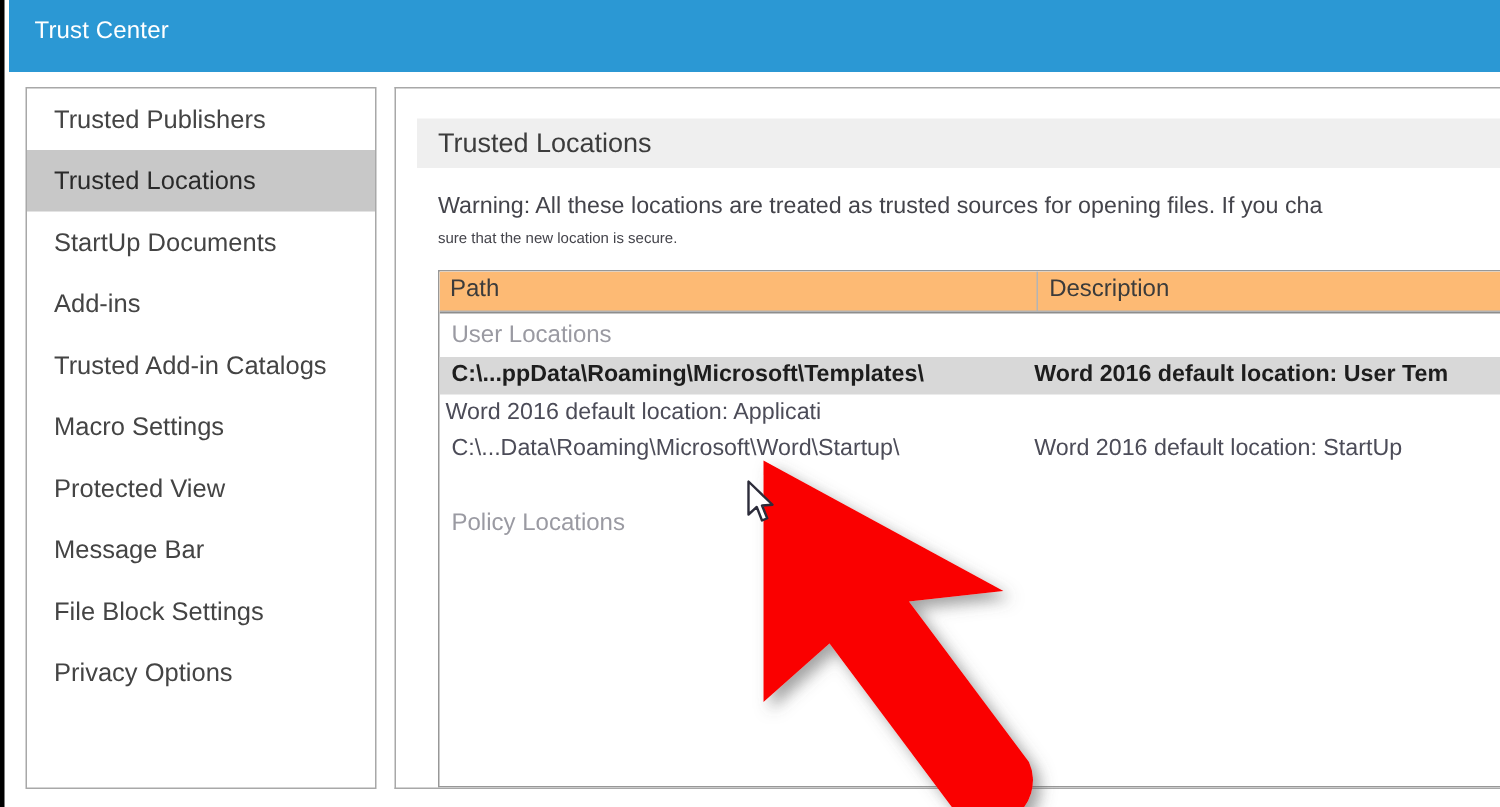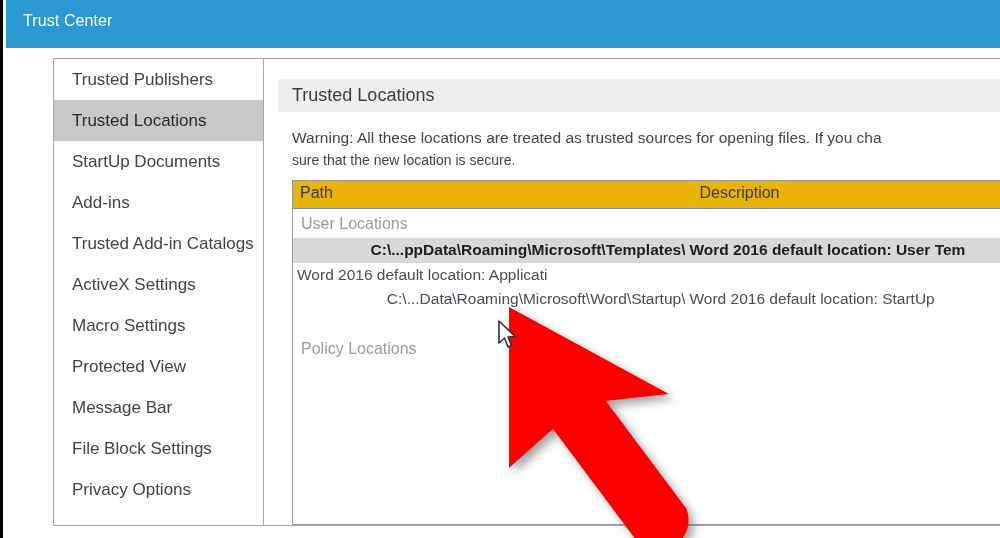--- a/index.html
+++ b/index.html
@@ -49,21 +49,20 @@
   .sidebar {
     position: absolute;
     left: 14px;
     top: 58px;
     width: 234px;
     height: 468px;
     background: #ffffff;
     border: 1px solid #a8a8a8;
     box-sizing: border-box;
     overflow: hidden;
-    margin-left: 36px;
   }
   .side-item {
     position: relative;
     height: 41px;
     line-height: 41px;
     padding-left: 18px;
     font-size: 17px;
     color: #444444;
     white-space: nowrap;
     box-sizing: border-box;
@@ -111,21 +110,21 @@
     width: 740px;
     font-size: 15.5px;
     line-height: 22px;
     color: #44444b;
     white-space: nowrap;
   }
   .warning-line2 {
     position: absolute;
     left: 28px;
     top: 90px;
-    font-size: 14px;
+    font-size: 10px;
     line-height: 22px;
     color: #44444b;
     white-space: nowrap;
   }
 
   
   .table {
     position: absolute;
     left: 28px;
     top: 121px;
@@ -143,21 +142,21 @@
     background: #ffffff;
     border-bottom: 1px solid #8d8d8d;
     display: flex;
   }
   .th {
     position: relative;
     font-size: 16px;
     color: #3b3b3b;
     padding: 3px 0 0 7px;
     box-sizing: border-box;
-    background: #eab308;
+    background: #fdba74;
     border: 1px solid #b4b4b4;
     border-top: 0;
     border-left: 0;
     white-space: nowrap;
     overflow: hidden;
   }
   .th.col-path { width: 400px; border-left: 0; }
   .th.col-desc { width: 330px; border-right: 0; }
 
   .group-row {
@@ -179,21 +178,20 @@
   .trow.selected {
     background: #d8d8d8;
     color: #1d1d1d;
     font-weight: 600;
   }
   .cell-path {
     width: 393px;
     padding-left: 8px;
     box-sizing: border-box;
     overflow: hidden;
-    text-align: right;
   }
   .cell-desc {
     width: 337px;
     padding-left: 4px;
     box-sizing: border-box;
     overflow: hidden;
   }
   .group-spacer { height: 22px; }
 
   
@@ -224,21 +222,20 @@
   <div class="titlebar">
     <div class="titlebar-text">Trust Center</div>
   </div>
 
   <div class="sidebar" id="sidebar-list">
       <div class="side-item">Trusted Publishers</div>
       <div class="side-item selected">Trusted Locations</div>
       <div class="side-item">StartUp Documents</div>
       <div class="side-item">Add-ins</div>
       <div class="side-item">Trusted Add-in Catalogs</div>
-      <div class="side-item">ActiveX Settings</div>
       <div class="side-item">Macro Settings</div>
       <div class="side-item">Protected View</div>
       <div class="side-item">Message Bar</div>
       <div class="side-item">File Block Settings</div>
       <div class="side-item">Privacy Options</div>
     </div>
 
   <div class="mainpanel">
 
     <div class="section-header">

